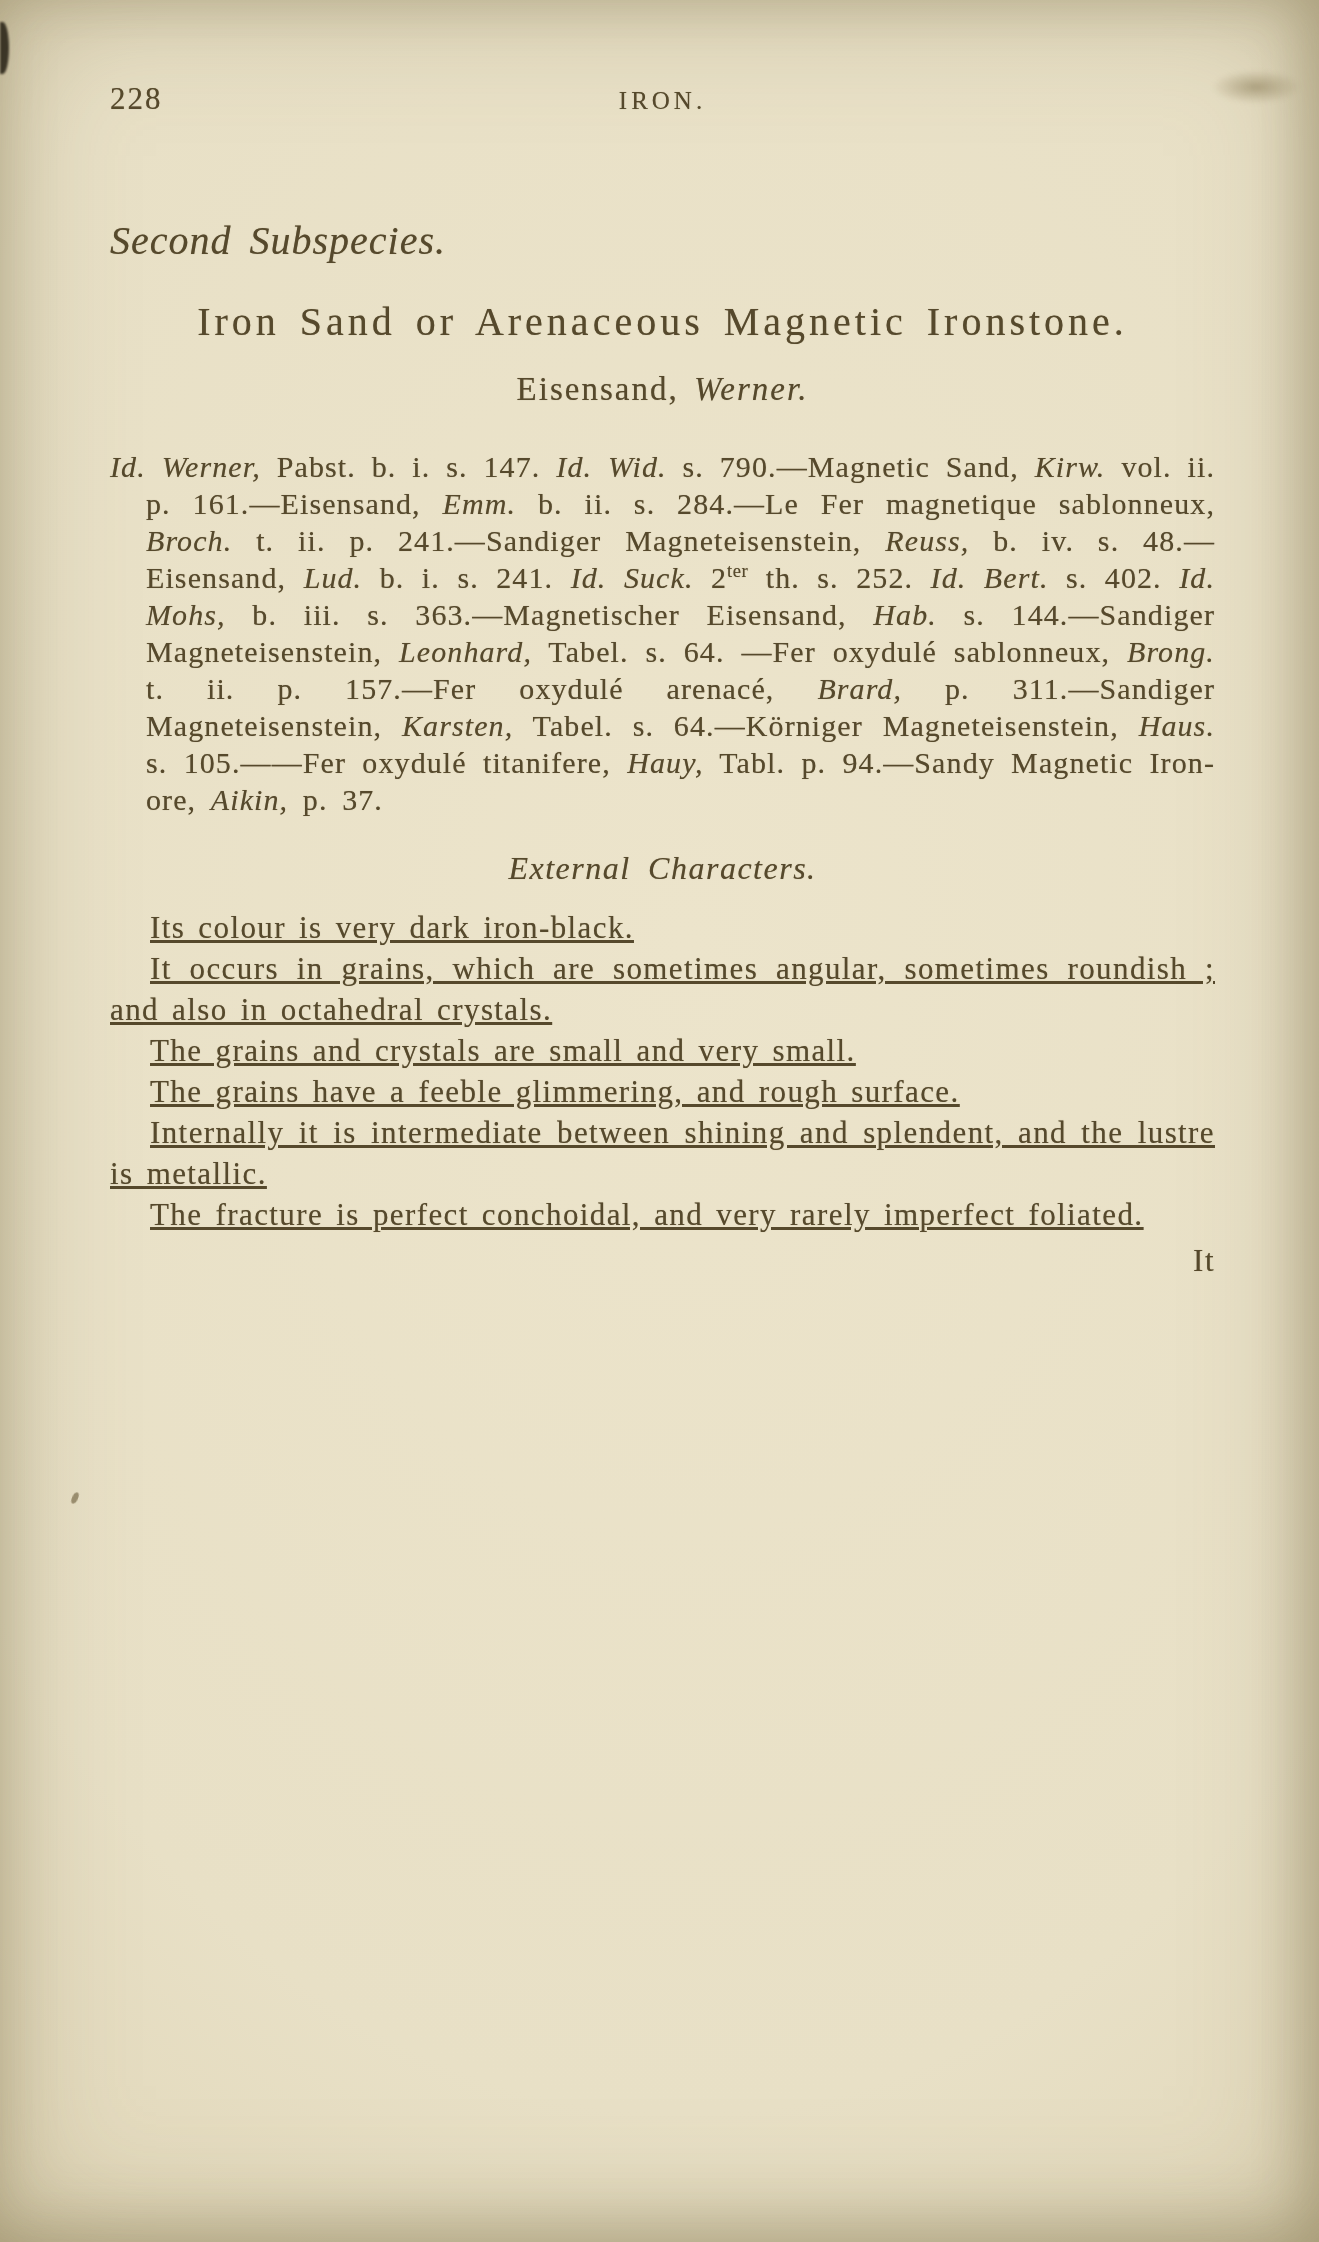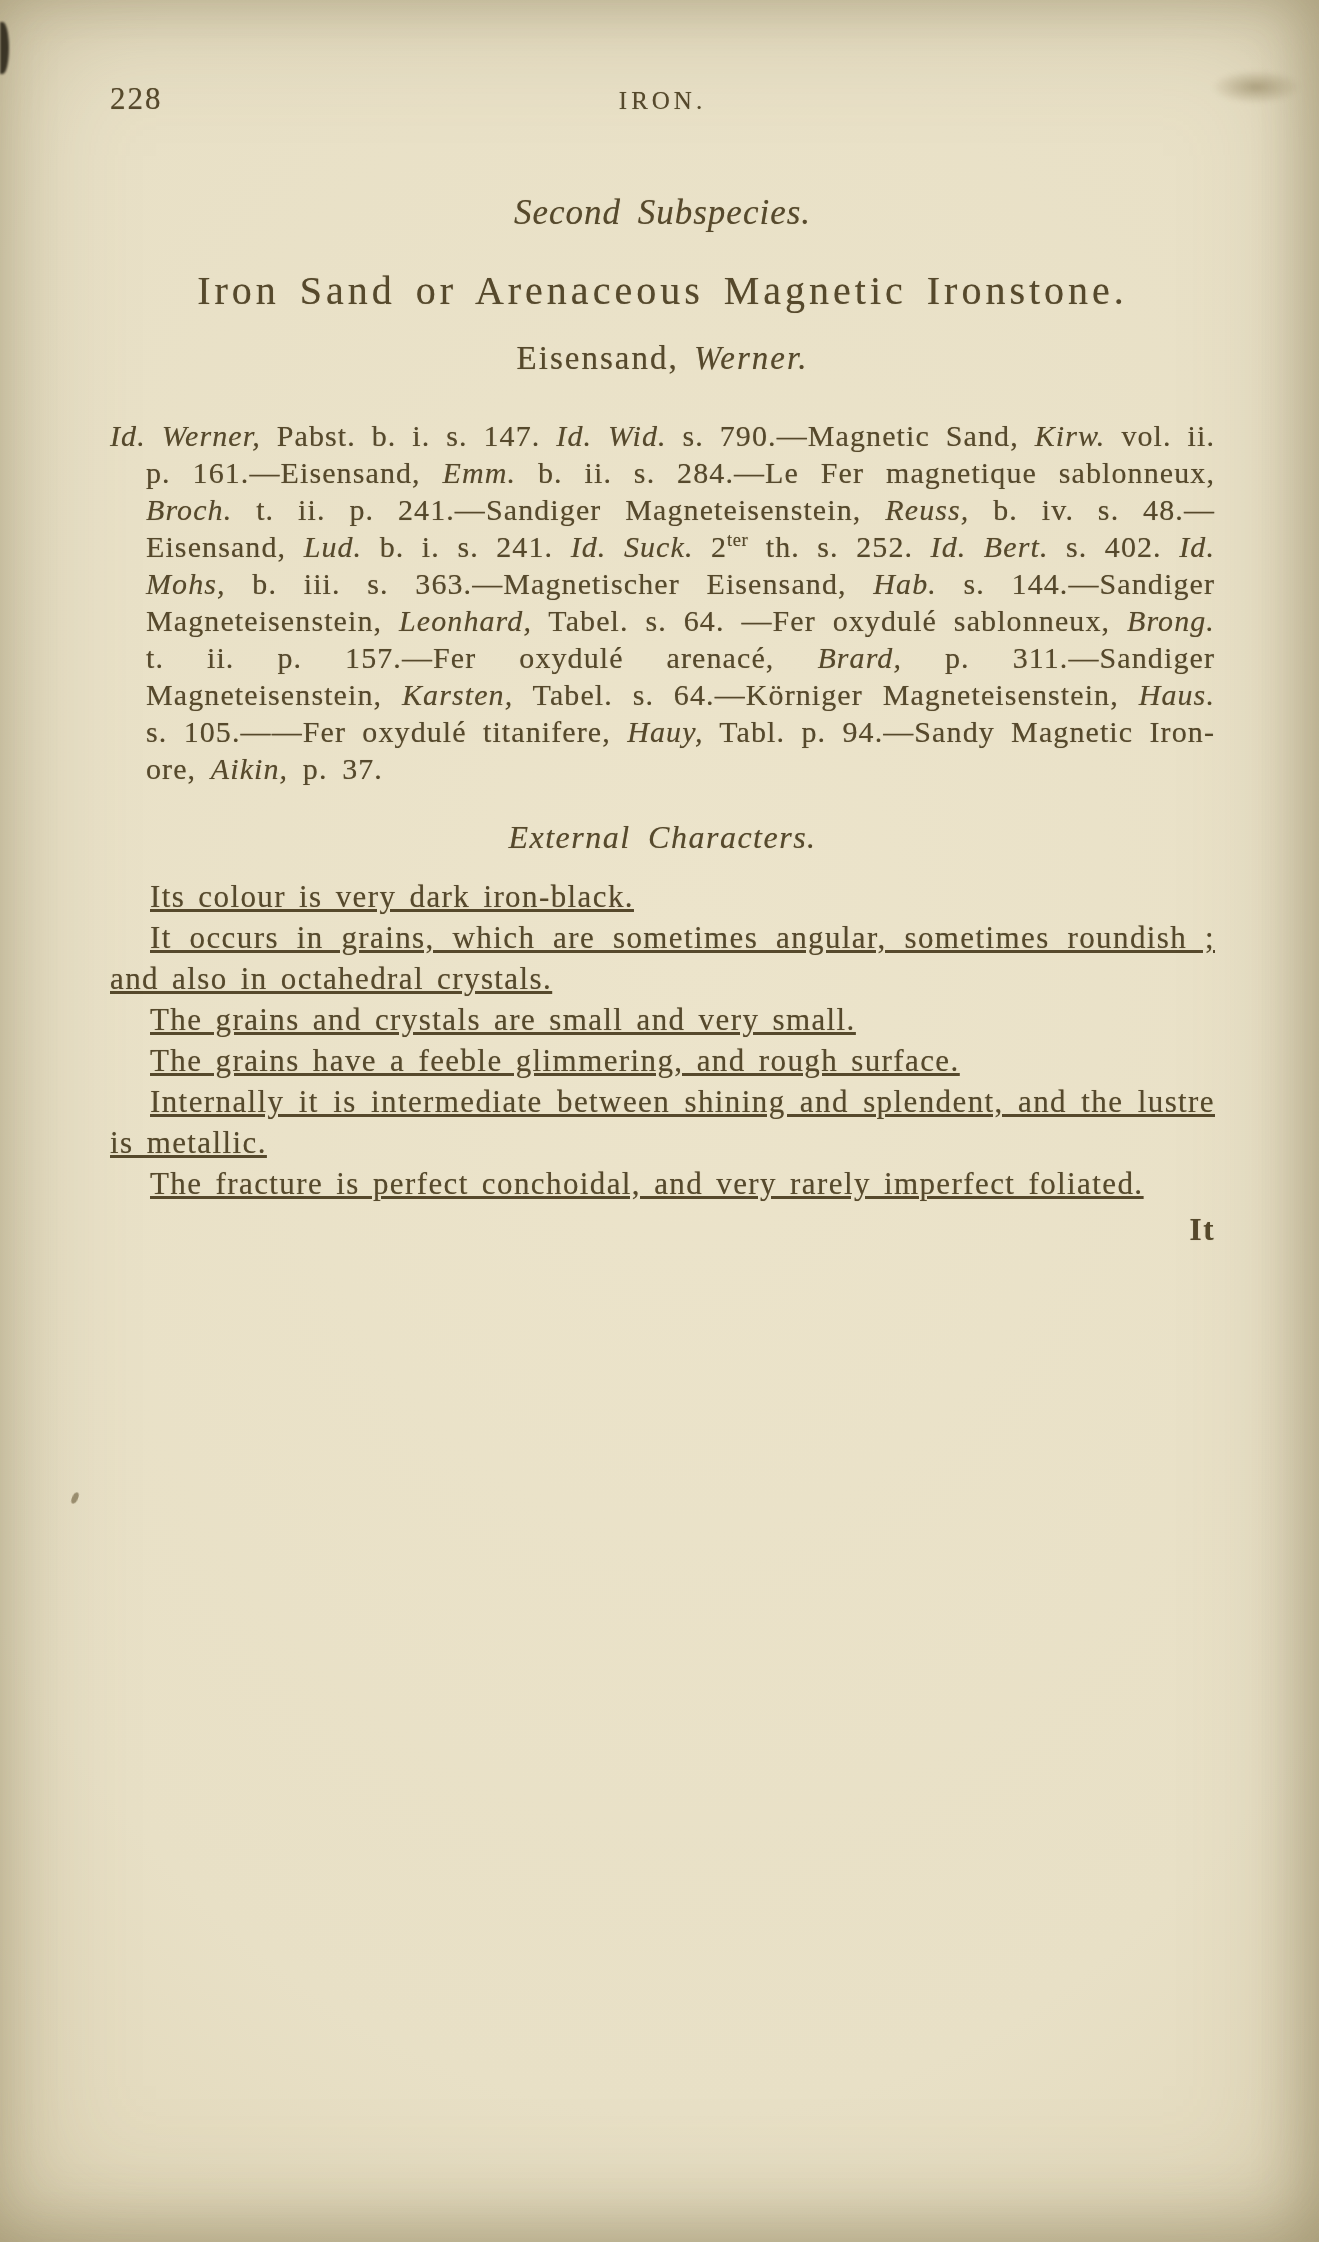--- a/index.html
+++ b/index.html
@@ -63,24 +63,23 @@
     letter-spacing: 2px;
   }
   .running-title {
     justify-self: center;
     font-size: 25px;
     letter-spacing: 4px;
     margin-top: 9px;
   }
 
   .subspecies {
-    margin-top: 76px;
-    text-align: center;
+    margin-top: 100px;
     font-style: italic;
-    font-size: 35px;
+    font-size: 40px;
     letter-spacing: 1px;
     word-spacing: 7px;
   }
   .main-title {
     margin: 34px 0 0 0;
     text-align: center;
     font-weight: normal;
     font-size: 40px;
     letter-spacing: 4px;
     word-spacing: 6px;
@@ -130,21 +129,20 @@
     text-indent: 40px;
     letter-spacing: 1.4px;
     word-spacing: 4px;
   }
 
   .catchword {
     margin-top: 8px;
     text-align: right;
     font-size: 31px;
     letter-spacing: 1.5px;
-    font-weight: bold;
   }
 
   
   .inked { text-shadow: 0 0 0.7px rgba(86, 73, 44, 0.55); }
 </style>
 </head>
 <body>
 
 <div class="paper inked">
 

